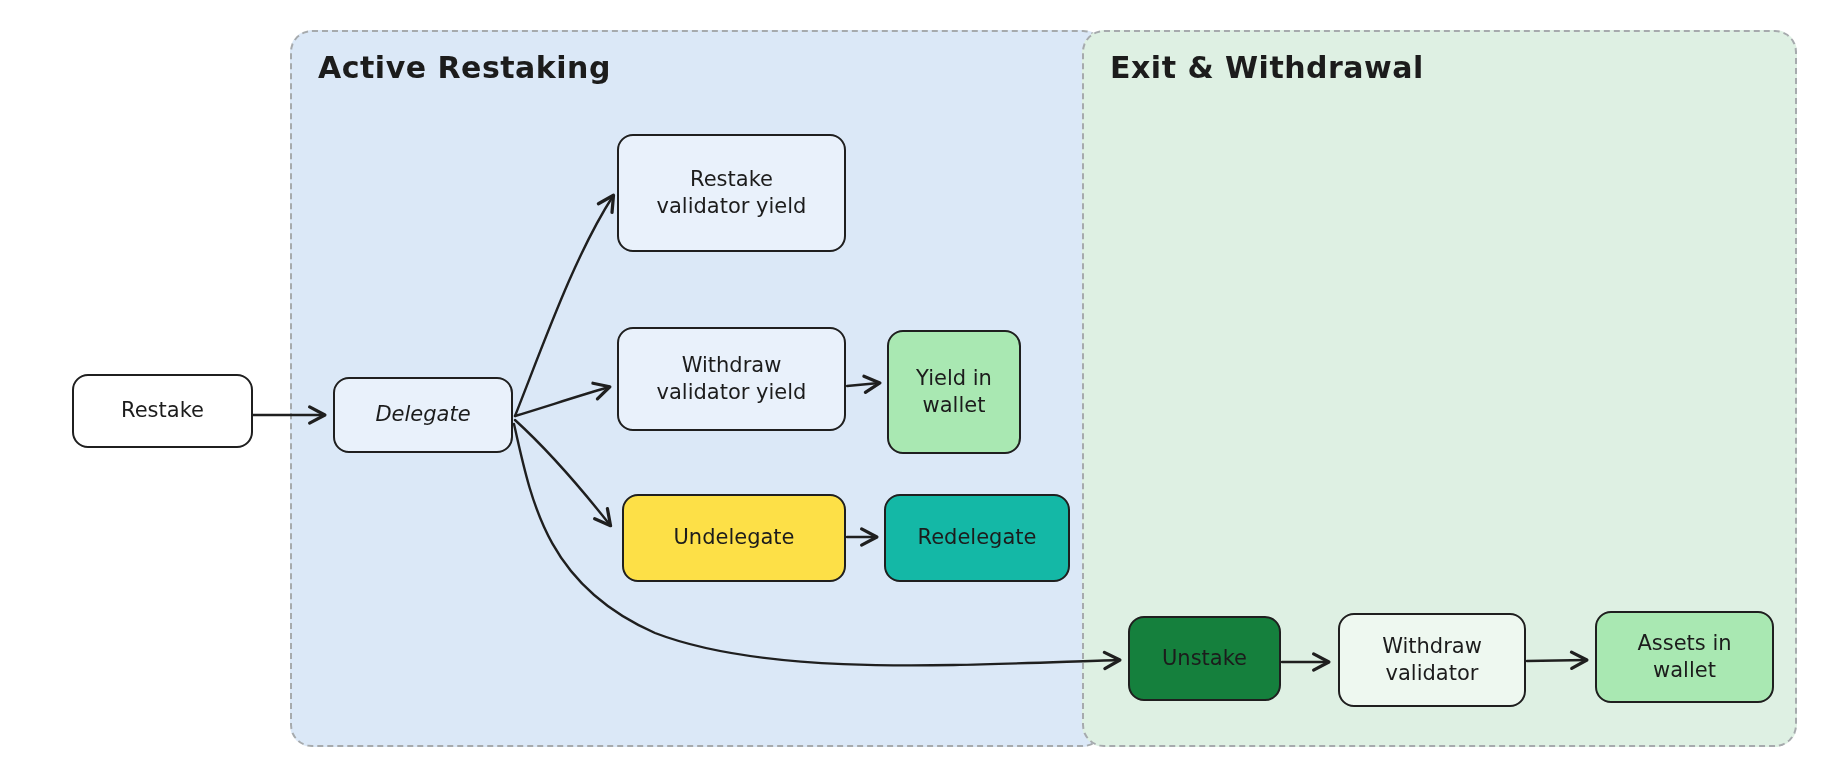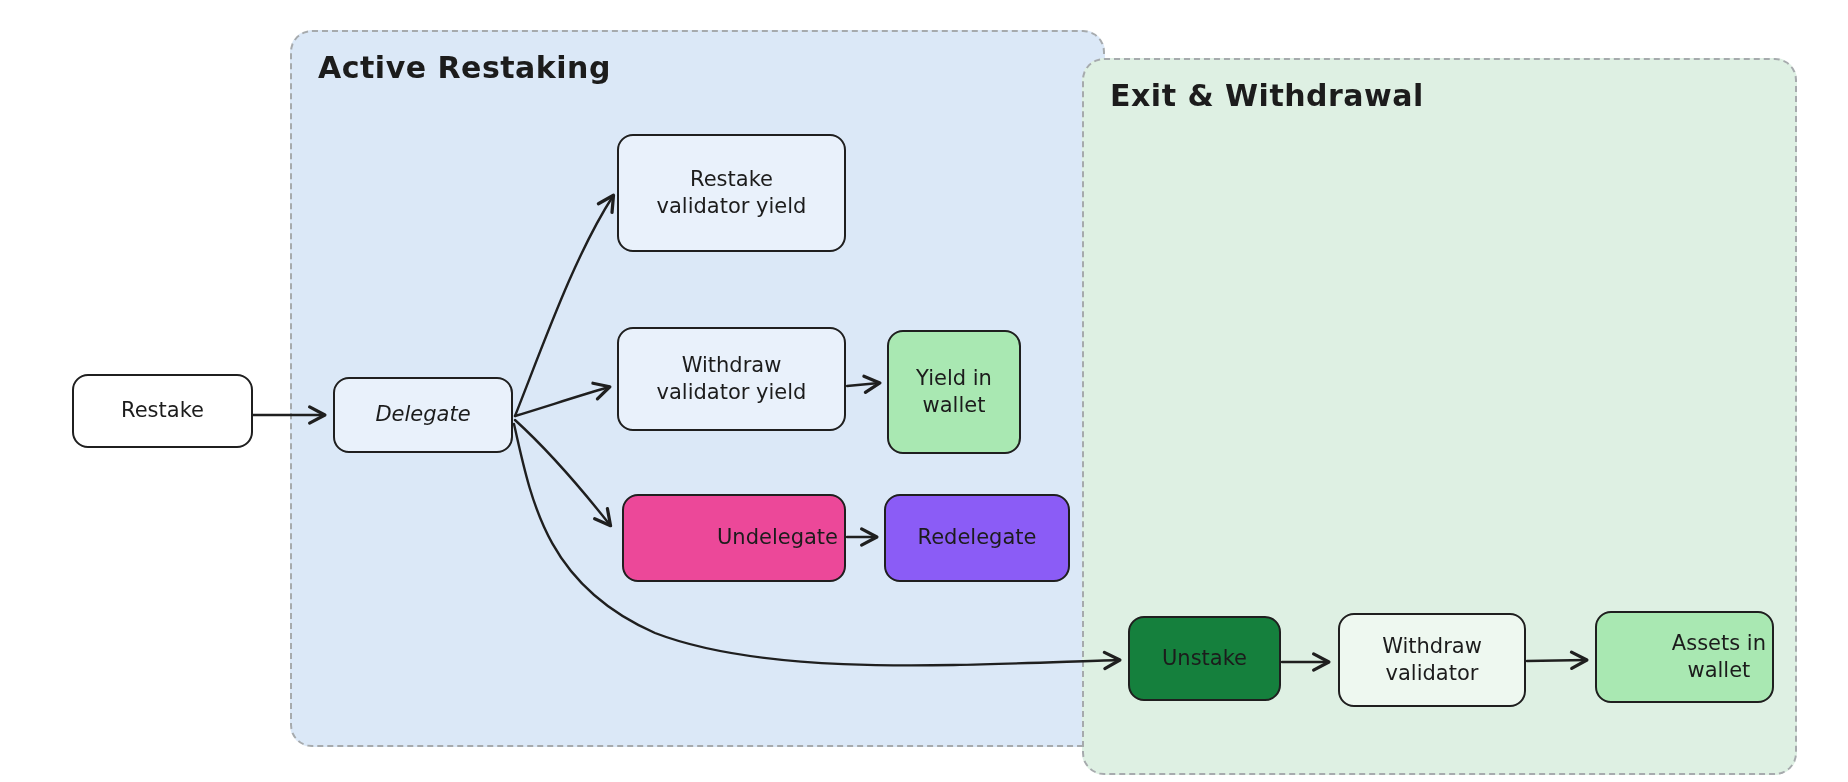--- a/index.html
+++ b/index.html
@@ -6,21 +6,21 @@
   body{
     width:1848px;height:782px;position:relative;overflow:hidden;
     background:#ffffff;
     font-family:"DejaVu Sans","Liberation Sans",sans-serif;
   }
   .group{
     position:absolute;box-sizing:border-box;
     border:2.5px dashed #a6aaad;border-radius:22px;
   }
   #g-active{left:290px;top:30px;width:815px;height:717px;z-index:1;}
-  #g-exit{left:1082px;top:30px;width:715px;height:717px;z-index:2;margin-top:28px;}
+  #g-exit{left:1082px;top:30px;width:715px;height:717px;z-index:2;}
   .group-label{
     position:absolute;left:26px;top:18px;
     font-size:30px;font-weight:600;color:#1c1c1c;letter-spacing:0.5px;
     white-space:nowrap;
   }
   .node{
     position:absolute;box-sizing:border-box;z-index:3;
     border:2.5px solid #1f1f1f;border-radius:16px;
     display:flex;align-items:center;justify-content:center;
   }
@@ -73,38 +73,38 @@
 <div class="node" id="n-withdraw-validator-yield" style="background-color: rgb(233, 241, 251);">
   <span class="node-label">Withdraw
 validator yield</span>
 </div>
 
 <div class="node" id="n-yield-in-wallet" style="background-color: rgb(169, 232, 178);">
   <span class="node-label">Yield in
 wallet</span>
 </div>
 
-<div class="node" id="n-undelegate" style="background-color: #ec4899; justify-content: flex-end;">
+<div class="node" id="n-undelegate" style="background-color: #fde047;">
   <span class="node-label">Undelegate</span>
 </div>
 
-<div class="node" id="n-redelegate" style="background-color: #8b5cf6;">
+<div class="node" id="n-redelegate" style="background-color: #14b8a6;">
   <span class="node-label">Redelegate</span>
 </div>
 
 <div class="node" id="n-unstake" style="background-color: #15803d;">
   <span class="node-label">Unstake</span>
 </div>
 
 <div class="node" id="n-withdraw-validator" style="background-color: rgb(238, 248, 240);">
   <span class="node-label">Withdraw
 validator</span>
 </div>
 
-<div class="node" id="n-assets-in-wallet" style="background-color: rgb(169, 232, 178); justify-content: flex-end;">
+<div class="node" id="n-assets-in-wallet" style="background-color: rgb(169, 232, 178);">
   <span class="node-label">Assets in
 wallet</span>
 </div>
 
 <svg id="edges" viewBox="0 0 1848 782" xmlns="http://www.w3.org/2000/svg">
   <defs>
     <marker id="arrowhead" viewBox="0 0 12 12" refX="9.5" refY="6" markerWidth="9" markerHeight="9" orient="auto">
       <polyline points="1.5,1.5 10,6 1.5,10.5" fill="none" stroke-width="1.8" stroke-linecap="round" stroke-linejoin="round" stroke="#1f1f1f"></polyline>
     </marker>
   </defs>

